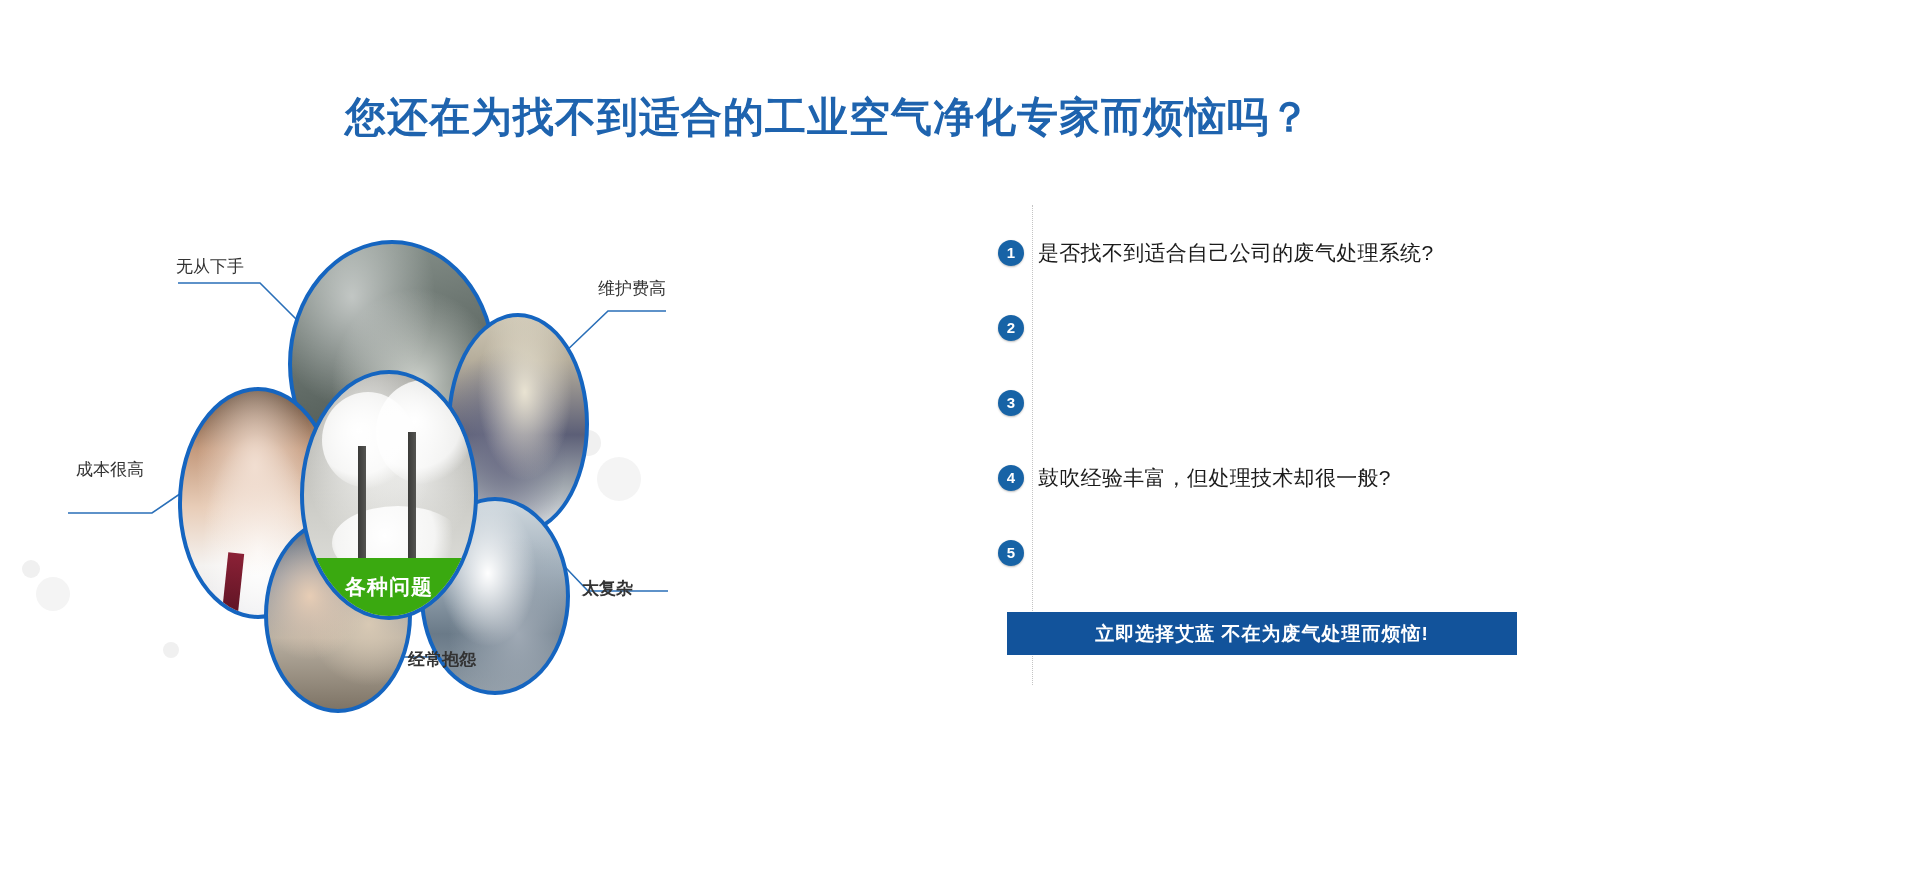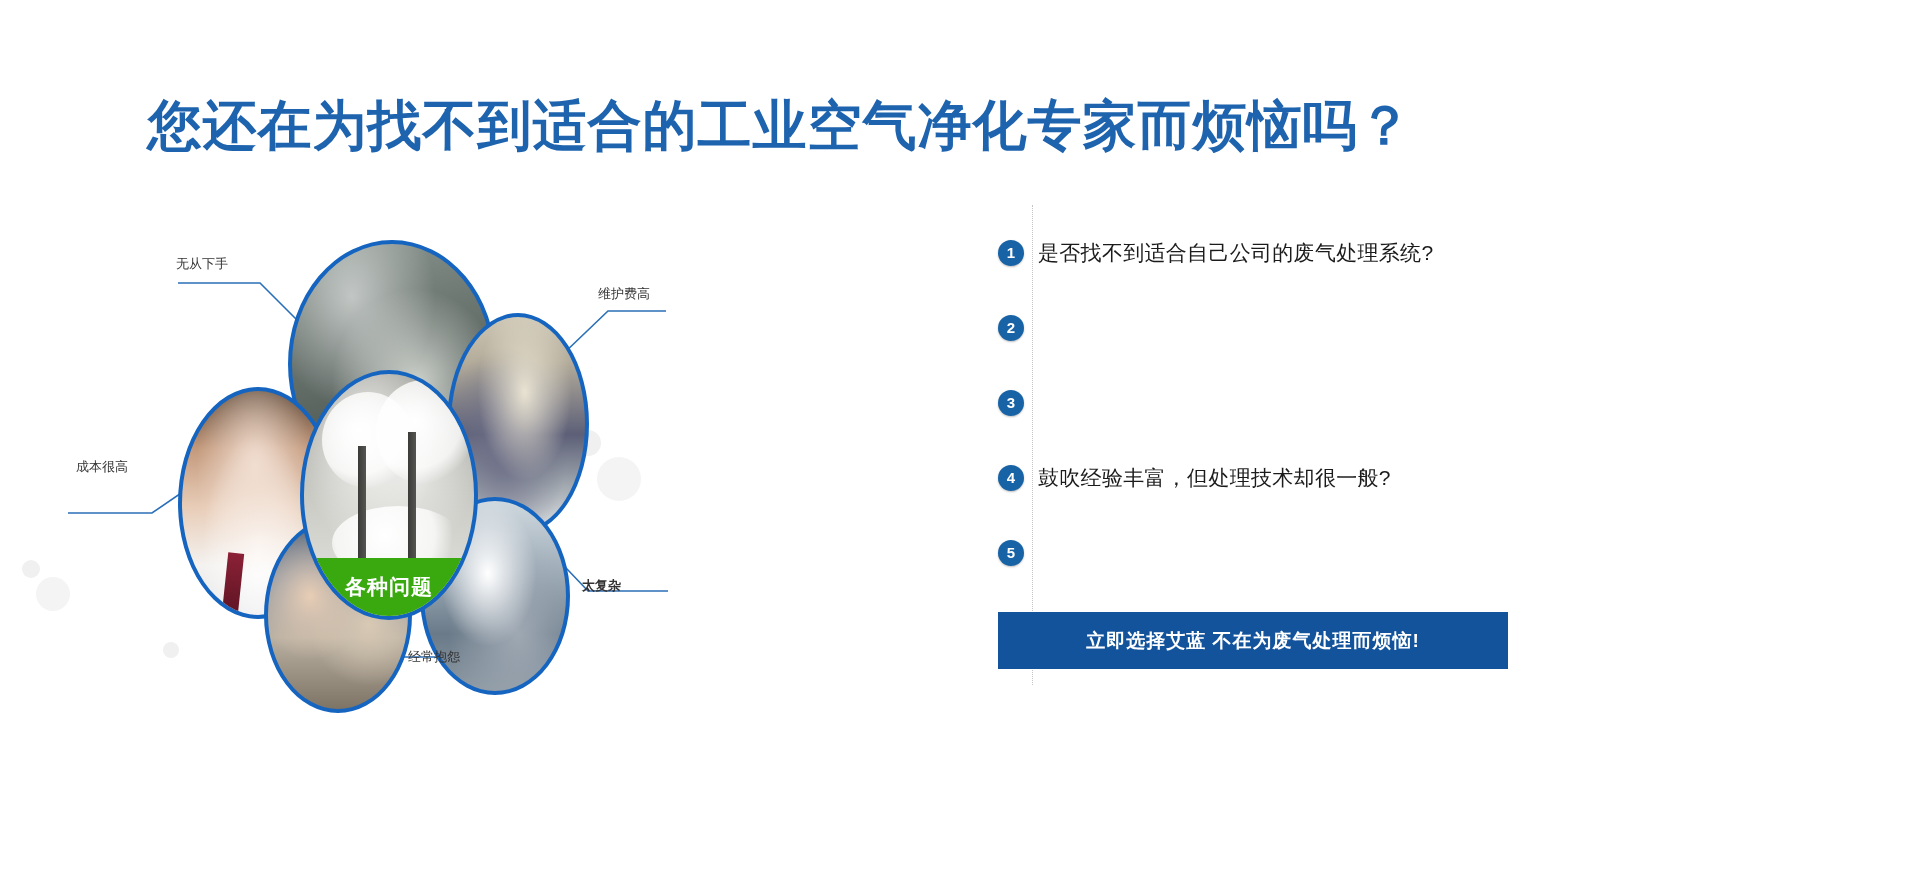--- a/index.html
+++ b/index.html
@@ -20,25 +20,26 @@
     height: 875px;
     background: #ffffff;
   }
   
   .headline {
     position: absolute;
     left: 0;
     top: 90px;
     width: 1560px;
     text-align: center;
-    font-size: 54px;
+    font-size: 41px;
     font-weight: bold;
     color: #1e63ae;
     letter-spacing: 1px;
     white-space: nowrap;
+    padding-left: 48px;
   }
   
   .illus {
     position: absolute;
     left: 0px;
     top: 195px;
     width: 800px;
     height: 500px;
   }
   .ghost {
@@ -132,29 +133,29 @@
     justify-content: center;
     color: #ffffff;
     font-size: 21px;
     font-weight: bold;
     letter-spacing: 1px;
     z-index: 6;
   }
   
   .callout {
     position: absolute;
-    font-size: 13px;
+    font-size: 17px;
     color: #333333;
     white-space: nowrap;
   }
   .c-wucong   { left: 176px; top: 60px; }
   .c-chengben { left: 76px;  top: 263px; }
-  .c-weihu    { left: 598px; top: 90px; }
+  .c-weihu    { left: 598px; top: 82px; }
   .c-taifuza  { left: 582px; top: 382px; font-weight: bold; }
-  .c-baoyuan  { left: 408px; top: 453px; }
+  .c-baoyuan  { left: 408px; top: 453px; font-weight: bold; }
 
   .leader { position: absolute; }
   .leader svg { display: block; overflow: visible; }
 
   
   .v-divider {
     position: absolute;
     left: 1032px;
     top: 205px;
     width: 0;
@@ -190,31 +191,32 @@
   }
   .qtext {
     font-size: 21px;
     color: #1b1b1b;
     white-space: nowrap;
     letter-spacing: .3px;
   }
   .cta {
     margin-top: 22px;
     width: 510px;
-    height: 57px;
+    height: 43px;
     background: #12539b;
     color: #ffffff;
     font-size: 19px;
     font-weight: bold;
     display: flex;
     align-items: center;
     justify-content: center;
     letter-spacing: 1px;
     cursor: pointer;
     user-select: none;
+    margin-left: 9px;
   }
 </style>
 </head>
 <body>
 
 <div class="page">
 
   <div class="headline">您还在为找不到适合的工业空气净化专家而烦恼吗？</div>
 
   <div class="illus">

